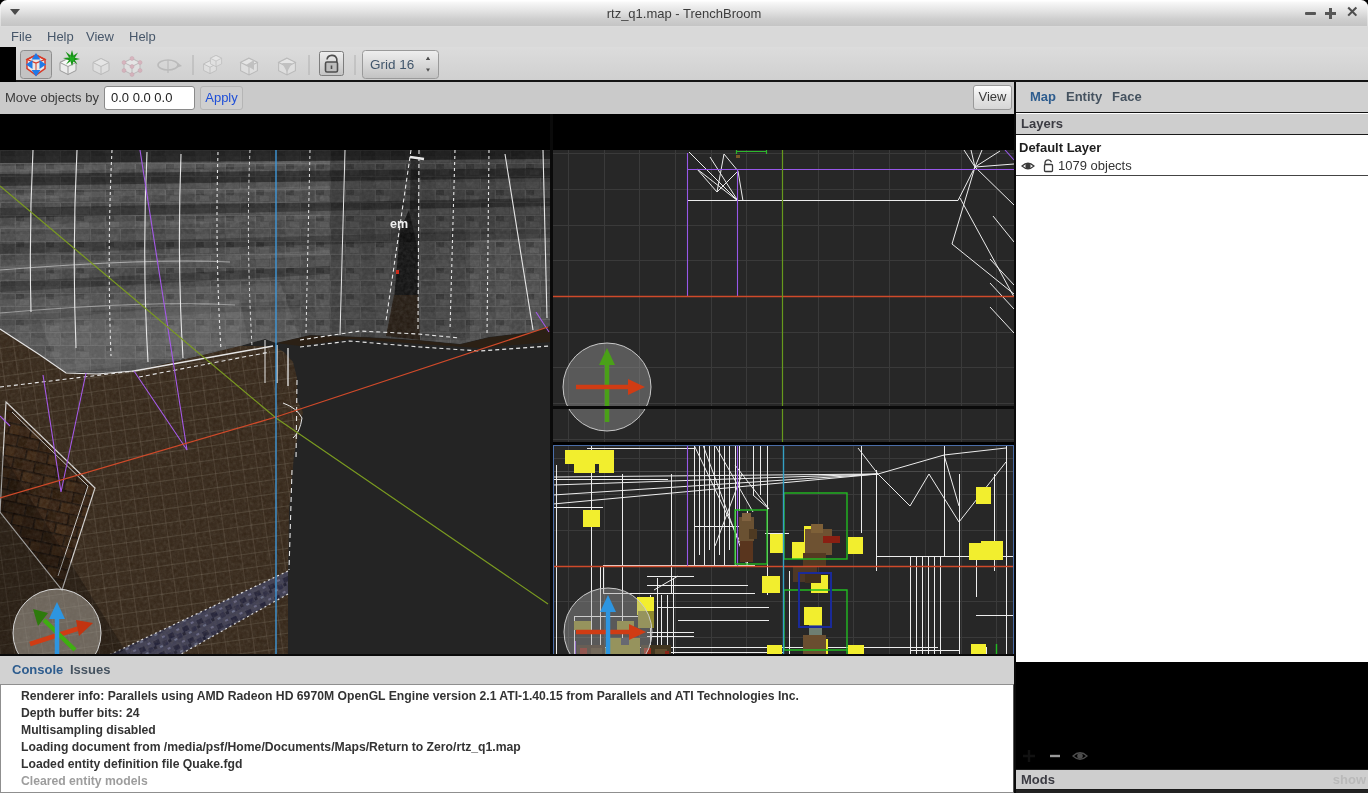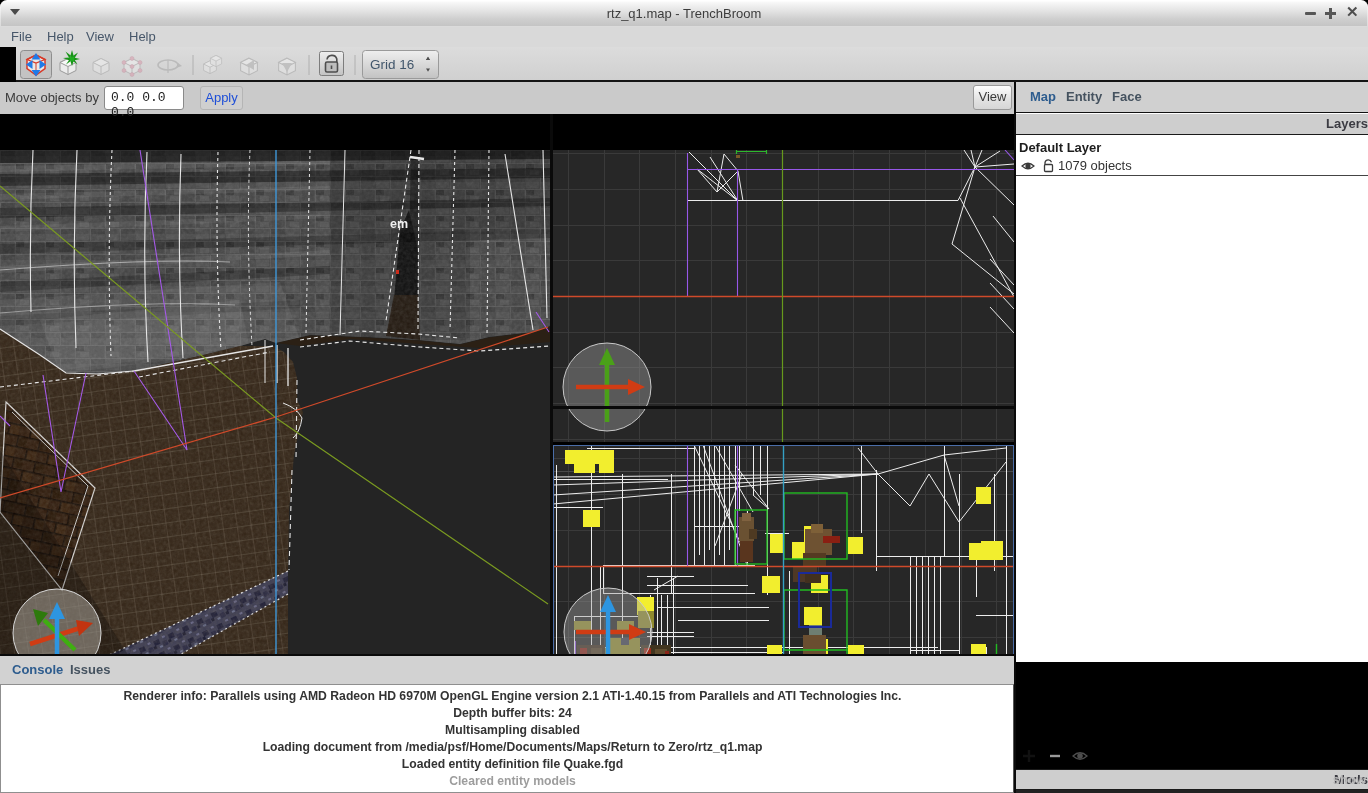--- a/index.html
+++ b/index.html
@@ -12,44 +12,44 @@
   box-shadow:inset 0 0 0 1px rgba(255,255,255,.4);
 }
 .title { width:100%; text-align:center; top:6px; font-size:13px; color:#3c3c3c; }
 .winbtn { top:8px; color:#555; font-weight:bold; font-size:14px; line-height:12px; }
 .menubar { left:0; top:27px; width:1368px; height:20px; background:#d9d9d9; }
 .menuitem { top:0px; font-size:13px; color:#47576a; }
 .toolbar { left:16px; top:47px; width:1368px; height:35px;
   background:linear-gradient(#dcdcdc,#d0d0d0); border-bottom:2px solid #141414; }
 .movebar { left:0; top:82px; width:1014px; height:32px; background:#cacaca; }
 .movelabel { left:5px; top:90px; font-size:13px; color:#3a3a3a; }
-.movefield { left:104px; top:86px; width:80px; height:24px; background:#fff;
+.movefield { left:104px; top:86px; width:91px; height:24px; background:#fff;
   border:1px solid #8a8a8a; border-radius:3px; font-size:13px; color:#222;
-  padding:3px 0 0 6px;font-family:Liberation Mono, monospace; }
+  padding:3px 0 0 6px; }
 .applybtn { left:200px; top:86px; width:43px; height:24px; background:#cfcfcf;
   border:1px solid #b5b5b5; border-radius:3px; font-size:13px; color:#1d4ed8;
   text-align:center; padding-top:3px; }
 .viewbtn { left:973px; top:85px; width:39px; height:25px;
   background:linear-gradient(#fdfdfd,#e2e2e2 60%,#d6d6d6);
   border:1px solid #999; border-radius:3px; font-size:13px; color:#3a3a3a;
   text-align:center; padding-top:3px; }
 .vdivider { left:1014px; top:82px; width:2px; height:711px; background:#0a0a0a; }
 .hdivider { left:0px; top:654px; width:1014px; height:2px; background:#0a0a0a; }
 .rightpanel { left:1016px; top:82px; width:352px; height:580px; background:#fff; }
 .rtabbar { left:0; top:0; width:352px; height:31px; background:#d0d0d0;
   border-bottom:1px solid #111; }
 .rtab { top:7px; font-size:13px; font-weight:bold; }
 .sechdr { width:352px; height:21px; background:#cecece; font-size:13px;
-  font-weight:bold; color:#3b3b42; padding:2px 0 0 5px; border-bottom:1px solid #1a1a1a;text-align:right; }
+  font-weight:bold; color:#3b3b42; padding:2px 0 0 5px; border-bottom:1px solid #1a1a1a; }
 .consoletabs { left:0; top:656px; width:1014px; height:28px; background:#d2d2d2; }
 .ctab { top:6px; font-size:13px; font-weight:bold; }
 .consolelog { left:0; top:684px; width:1014px; height:109px; background:#fff;
   border:1px solid #8f8f8f; border-right:1px solid #555; font-size:12.2px;
-  font-weight:bold; color:#333; padding:3px 0 0 11px; line-height:17px;
-  white-space:nowrap; overflow:hidden;text-align:center; }
+  font-weight:bold; color:#333; padding:3px 0 0 20px; line-height:17px;
+  white-space:nowrap; overflow:hidden; }
 .vp { background:#242424; overflow:hidden;margin-top:36px; }
 svg { display:block; }
 </style>
 </head>
 <body>
 
 <div class="abs vp" id="vp3d" style="left:0;top:114px;width:550px;height:540px;">
 <svg width="550" height="540" viewBox="0 0 550 540">
 <defs>
 <filter id="fnoise" x="0" y="0" width="100%" height="100%">

